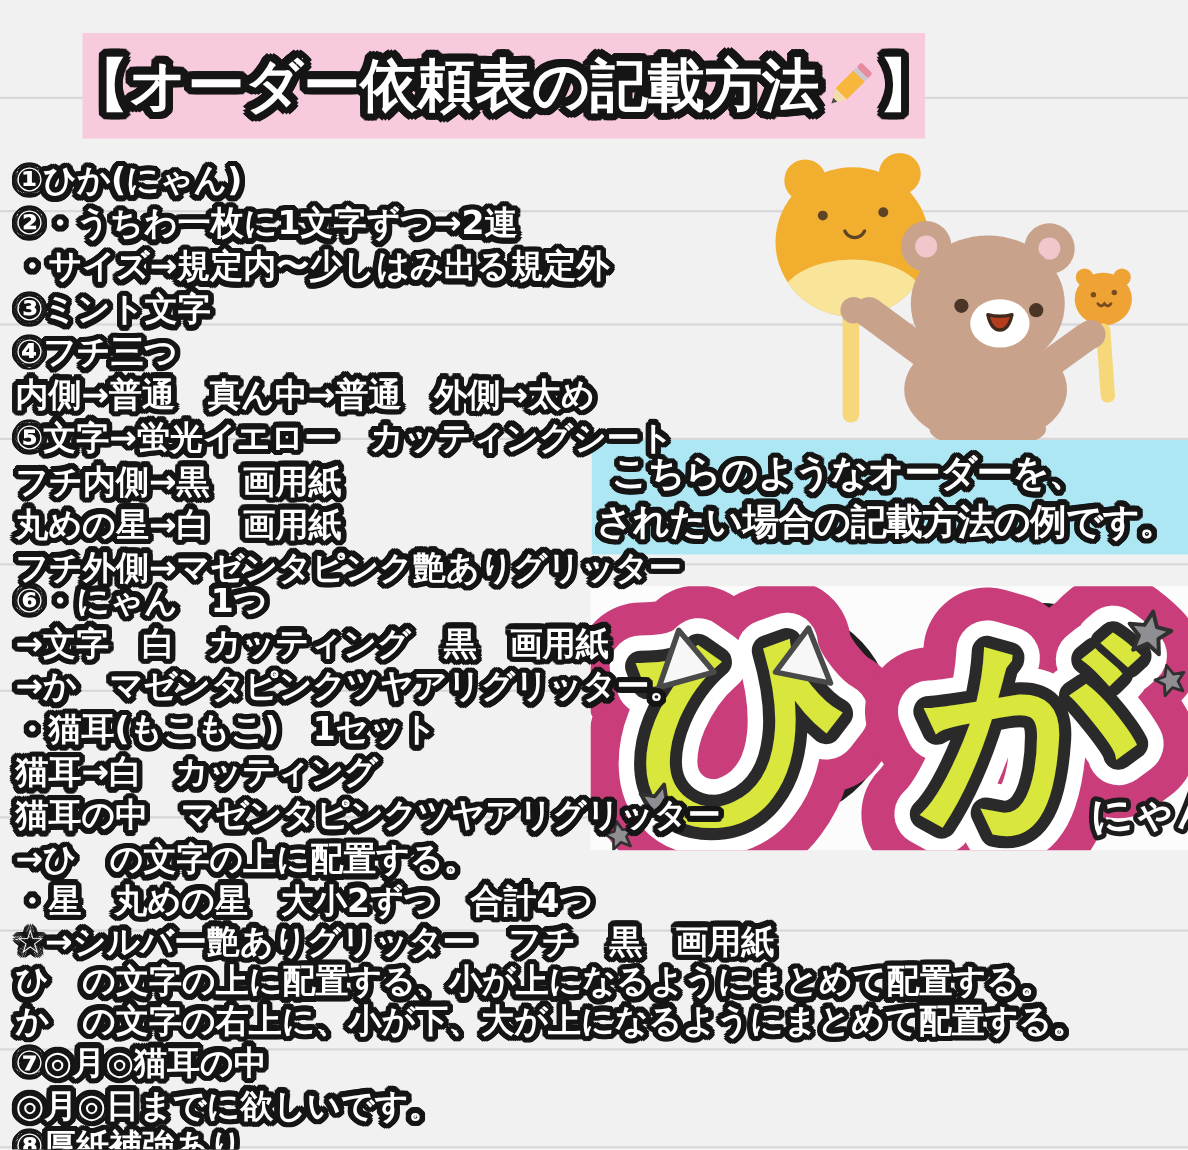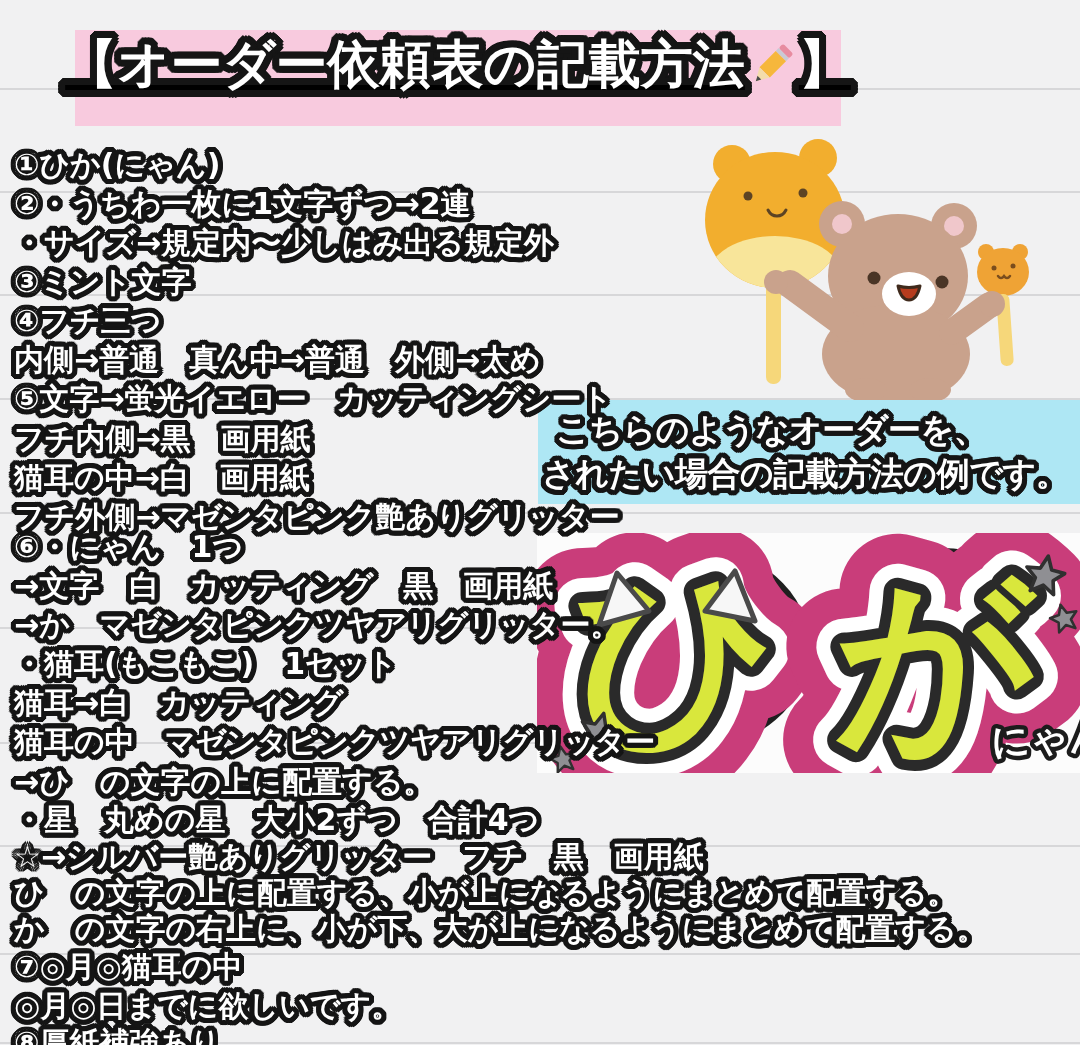--- a/index.html
+++ b/index.html
@@ -1,20 +1,20 @@
 <!DOCTYPE html>
 <html><head>
 <meta charset="utf-8">
 <style>
   html,body{margin:0;padding:0;}
   body{font-family:"DejaVu Sans",sans-serif;}
   .canvas{position:relative;width:1080px;height:1045px;background:#f1f1f2;overflow:hidden;}
   .rule{position:absolute;left:0;width:1080px;height:2px;background:#d7d7d9;z-index:0;}
   .banner{position:absolute;left:75px;top:30px;width:766px;height:96px;background:#f8cade;z-index:2;
-          display:flex;align-items:flex-start;justify-content:center;text-decoration:underline;}
+          display:flex;align-items:center;justify-content:center;}
   .title{font-size:52px;font-weight:bold;color:#ffffff;white-space:nowrap;letter-spacing:0px;
          text-shadow:7px 0 0 #151515,-7px 0 0 #151515,0 7px 0 #151515,0 -7px 0 #151515,
          5px 5px 0 #151515,-5px 5px 0 #151515,5px -5px 0 #151515,-5px -5px 0 #151515,
          7px 3px 0 #151515,-7px 3px 0 #151515,7px -3px 0 #151515,-7px -3px 0 #151515,
          3px 7px 0 #151515,-3px 7px 0 #151515,3px -7px 0 #151515,-3px -7px 0 #151515,
          6px 4px 0 #151515,-6px 4px 0 #151515,6px -4px 0 #151515,-6px -4px 0 #151515,
          4px 6px 0 #151515,-4px 6px 0 #151515,4px -6px 0 #151515,-4px -6px 0 #151515;}
   .pencil{vertical-align:-8px;margin:0 2px;}
   .ot{color:#ffffff;font-weight:bold;white-space:pre;
       text-shadow:5px 0 0 #151515,-5px 0 0 #151515,0 5px 0 #151515,0 -5px 0 #151515,
@@ -142,21 +142,21 @@
 
   <div class="order-list">
       <div class="row ot" style="top: 134px;">①ひか(にゃん)</div>
       <div class="row ot" style="top: 173px;">②・うちわ一枚に1文字ずつ→2連</div>
       <div class="row ot" style="top: 212px;">・サイズ→規定内〜少しはみ出る規定外</div>
       <div class="row ot" style="top: 251px;">③ミント文字</div>
       <div class="row ot" style="top: 290px;">④フチ三つ</div>
       <div class="row ot" style="top: 329px;">内側→普通　真ん中→普通　外側→太め</div>
       <div class="row ot" style="top: 368px;">⑤文字→蛍光イエロー　カッティングシート</div>
       <div class="row ot" style="top: 408px;">フチ内側→黒　画用紙</div>
-      <div class="row ot" style="top: 447px;">猫耳の中→白　画用紙</div>
+      <div class="row ot" style="top: 447px;">丸めの星→白　画用紙</div>
       <div class="row ot" style="top: 486px;">フチ外側→マゼンタピンク艶ありグリッター</div>
       <div class="row ot" style="top: 516px;">⑥・にゃん　1つ</div>
       <div class="row ot" style="top: 555px;">→文字　白　カッティング　黒　画用紙</div>
       <div class="row ot" style="top: 594px;">→か　マゼンタピンクツヤアリグリッター。</div>
       <div class="row ot" style="top: 633px;">・猫耳(もこもこ)　1セット</div>
       <div class="row ot" style="top: 672px;">猫耳→白　カッティング</div>
       <div class="row ot" style="top: 711px;">猫耳の中　マゼンタピンクツヤアリグリッター</div>
       <div class="row ot" style="top: 751px;">→ひ　の文字の上に配置する。</div>
       <div class="row ot" style="top: 789px;">・星　丸めの星　大小2ずつ　合計4つ</div>
       <div class="row ot" style="top: 826px;">☆→シルバー艶ありグリッター　フチ　黒　画用紙</div>

